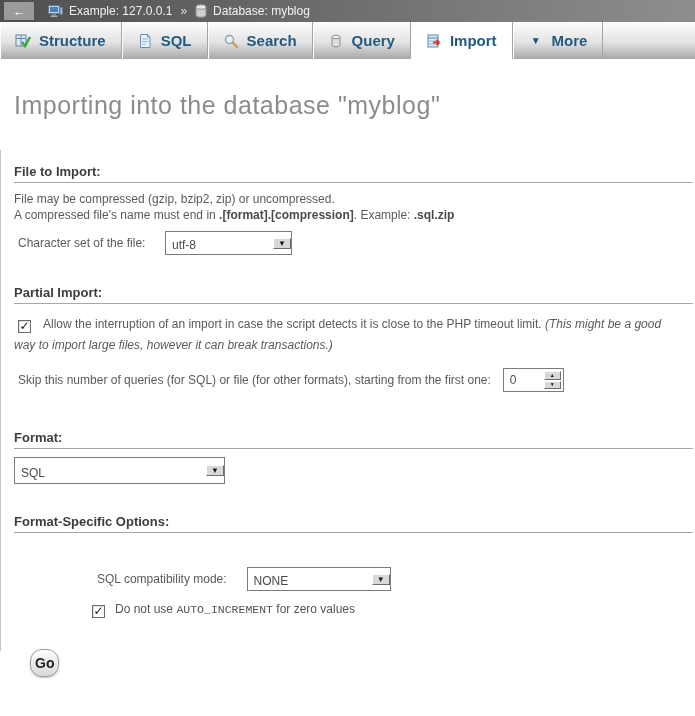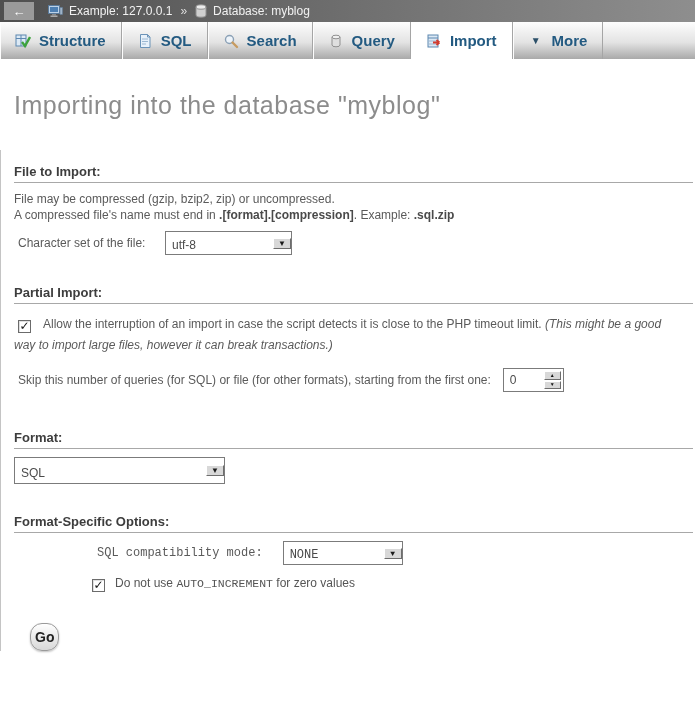--- a/index.html
+++ b/index.html
@@ -87,21 +87,21 @@
     border:1px solid #7b7b7b; height:24px; cursor:default;
   }
   .win-select .val { flex:1; padding:4px 6px 0 6px; font-size:12px; color:#4a4a4a; overflow:hidden; white-space:nowrap; }
   .win-select .arrow-btn {
     width:18px; display:flex; align-items:center; justify-content:center;
     background:#d8d8d8; border:1px solid; border-color:#fff #6d6d6d #6d6d6d #fff;
     color:#1a1a1a; font-size:8px; cursor:pointer;
   }
   .sel-charset { width:127px; }
   .sel-format  { width:211px; height:27px; margin-top:8px; }
-  .sel-compat  { width:120px;gap:20px; }
+  .sel-compat  { width:144px;gap:20px; }
 
   
   .cb {
     display:inline-block; width:13px; height:13px; background:#fff;
     border:1px solid #6b6b6b; box-shadow:inset 1px 1px 0 rgba(0,0,0,0.12);
     cursor:pointer; flex:none;
   }
   .cb .mk { display:block; font-size:12px; line-height:11px; text-align:center; color:#111; font-weight:bold; }
 
   .allow { margin:10px 0 0 0; width:668px; line-height:21px; color:#5a5a5a; }
@@ -114,21 +114,21 @@
   
   .win-spin { display:inline-flex; width:61px; height:24px; border:1px solid #7b7b7b; background:#fff; }
   .win-spin .sval { flex:1; padding:4px 0 0 6px; font-size:12px; color:#4a4a4a; }
   .win-spin .btns { width:17px; display:flex; flex-direction:column; margin:2px 2px 2px 0; gap:1px; }
   .win-spin .sb {
     flex:1; display:flex; align-items:center; justify-content:center;
     background:#d8d8d8; border:1px solid; border-color:#fff #6d6d6d #6d6d6d #fff;
     font-size:5px; color:#111; cursor:pointer; line-height:5px;
   }
 
-  .compat-row { margin-top:8px; margin-left:83px; height:24px;font-family:Liberation Mono, monospace; }
+  .compat-row { margin-top:34px; margin-left:83px; height:24px; }
   .compat-label { margin-right:20px; color:#5a5a5a; }
   .autoinc-row { margin-top:11px; margin-left:78px; }
   .autoinc-row .cb { margin-right:10px; position:relative; top:2px; }
   .mono { font-family:"Liberation Mono","DejaVu Sans Mono",monospace; font-size:11.5px; }
 
   .go-btn {
     margin:33px 0 0 16px; display:inline-block;
     font-family:inherit; font-size:14px; font-weight:bold; color:#222;
     background:linear-gradient(#fefefe,#d8d8d8);
     border:1px solid #9a9a9a; border-radius:12px;

